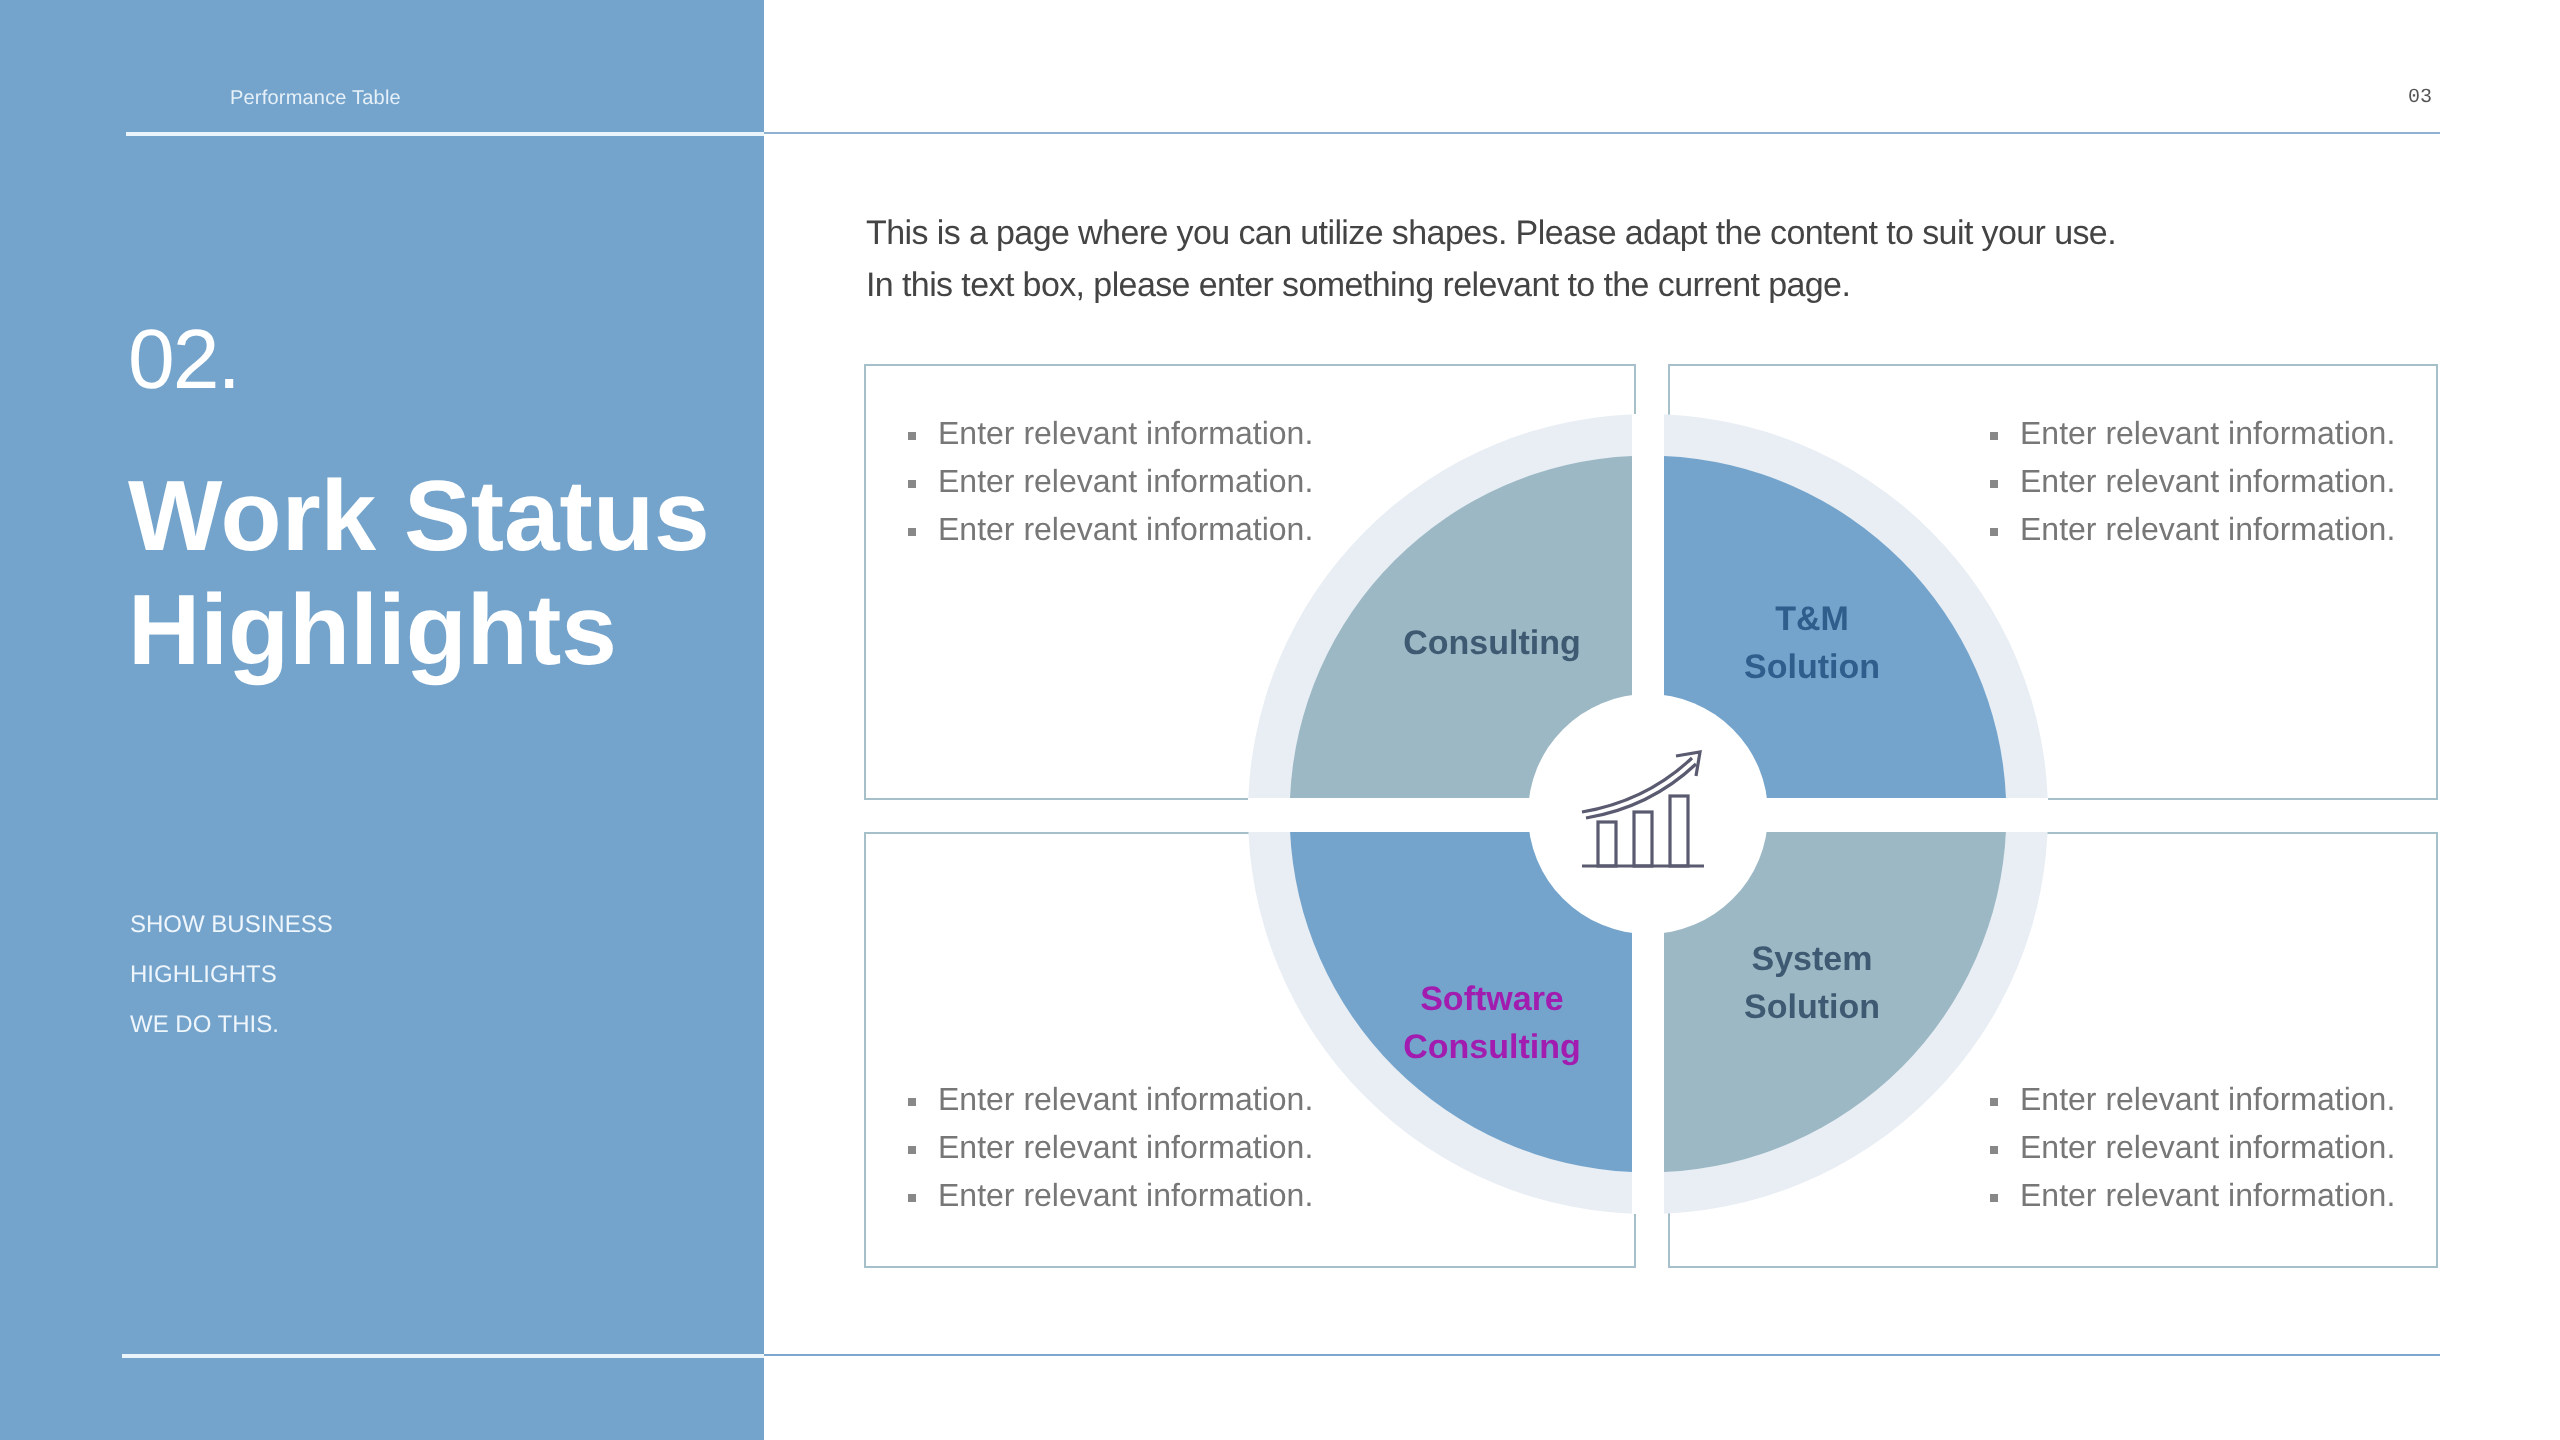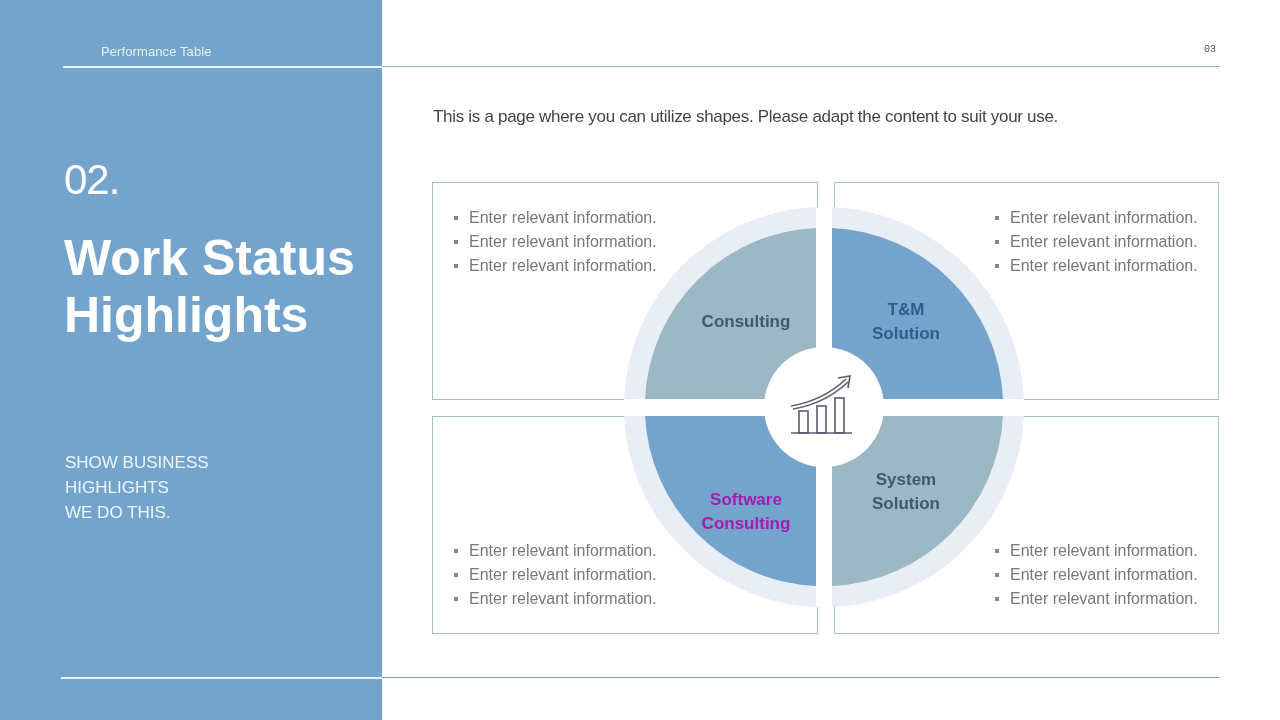--- a/index.html
+++ b/index.html
@@ -4,22 +4,22 @@
   <style>
     * { margin: 0; padding: 0; box-sizing: border-box; }
     html, body { width: 1280px; height: 720px; overflow: hidden; background: #ffffff; }
     body { position: relative; font-family: "Liberation Sans", sans-serif; }
 
     .left-panel {
       position: absolute; left: 0; top: 0; width: 382px; height: 720px;
       background: #74a4cc;
     }
     .header-label {
-      position: absolute; left: 63px; top: 44px;
-      font-size: 13px; color: #e6f0f8; letter-spacing: 0.1px; padding-left: 38px;
+      position: absolute; left: 77px; top: 44px;
+      font-size: 10px; color: #e6f0f8; letter-spacing: 0.1px; padding-left: 38px;
     }
     .page-number {
       position: absolute; right: 64px; top: 44px;
       font-size: 10px; color: #555; font-family: Liberation Mono, monospace;
     }
     .top-line-left {
       position: absolute; left: 63px; top: 66px; width: 319px; height: 2px; background: #eaf4fb;
     }
     .top-line-right {
       position: absolute; left: 382px; top: 66px; width: 838px; height: 1px; background: #8fb2d2;
@@ -35,21 +35,21 @@
       position: absolute; left: 64px; top: 156px;
       font-size: 42px; color: #ffffff; font-weight: 300;
       letter-spacing: -1px;
     }
     .main-title {
       position: absolute; left: 64px; top: 230px;
       font-size: 50px; line-height: 57px; font-weight: bold; color: #ffffff;
     }
     .subtitle {
       position: absolute; left: 65px; top: 450px;
-      font-size: 17px; line-height: 25px; color: #eef5fb;
+      font-size: 12px; line-height: 25px; color: #eef5fb;
     }
 
     .intro {
       position: absolute; left: 433px; top: 104px;
       font-size: 17px; line-height: 26px; color: #444;
       letter-spacing: -0.3px;
     }
 
     .info-box {
       position: absolute; border: 1px solid #a6c0c9; background: #fff;
@@ -102,20 +102,21 @@
   <div>Highlights</div>
 </div>
 <div class="subtitle">
   <div>SHOW BUSINESS</div>
   <div>HIGHLIGHTS</div>
   <div>WE DO THIS.</div>
 </div>
 
 <div class="intro">
   <div>This is a page where you can utilize shapes. Please adapt the content to suit your use.</div>
+  <div>In this text box, please enter something relevant to the current page.</div>
 </div>
 
 <div class="info-box box-tl"></div>
 <div class="info-box box-tr"></div>
 <div class="info-box box-bl"></div>
 <div class="info-box box-br"></div>
 
 <svg class="diagram" viewBox="0 0 400 400" width="400" height="400">
   <circle cx="200" cy="200" r="200" fill="#e8eef4"></circle>
 

